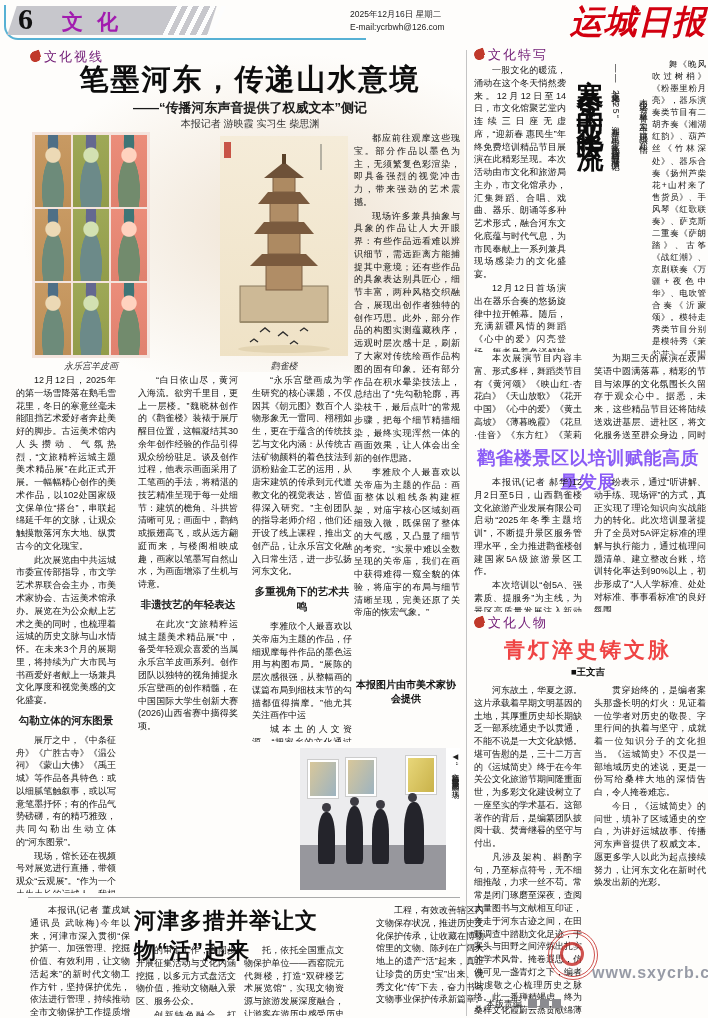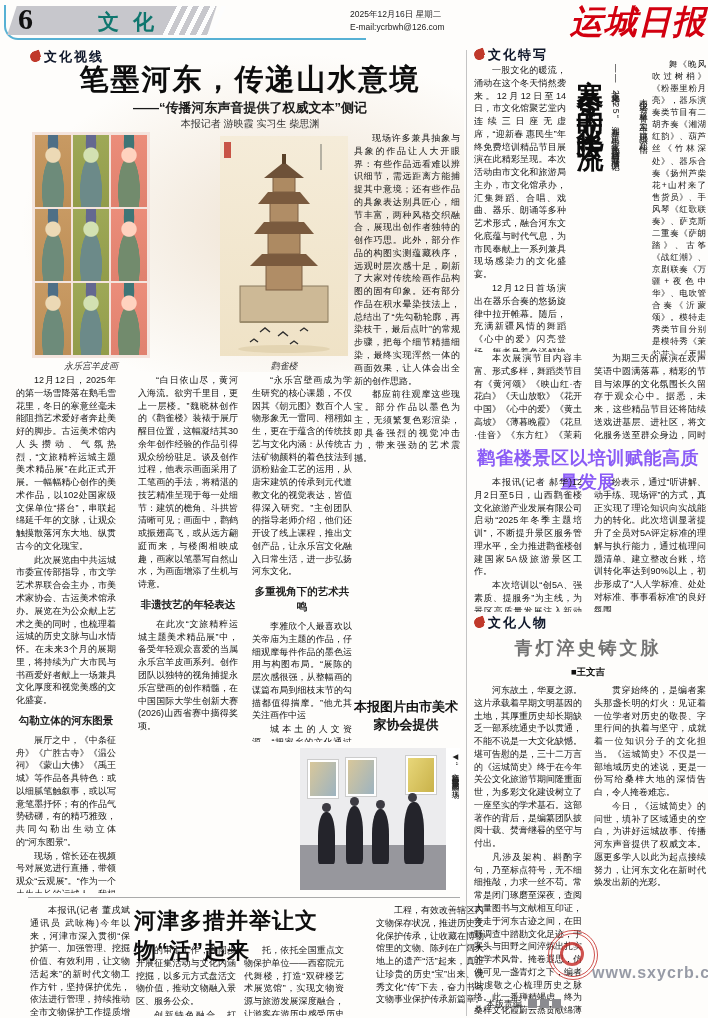--- a/index.html
+++ b/index.html
@@ -9,27 +9,27 @@
   .hdr-frame{position:absolute;left:4px;top:5px;width:360px;height:33px;
              border-left:2px solid #57b1d4;border-bottom:2px solid #57b1d4;
              border-bottom-left-radius:14px;}
   .hdr-band{position:absolute;left:12px;top:6px;width:200px;height:29px;background:#c7c7cc;
             transform:skewX(-18deg);}
   .hdr-stripes{position:absolute;left:166px;top:6px;width:56px;height:29px;transform:skewX(-18deg);
             background:repeating-linear-gradient(100deg,rgba(255,255,255,0) 0 6px,#fdfdfd 6px 11px);}
   .page-no{position:absolute;left:18px;top:2px;font-family:"Liberation Serif",serif;
            font-size:30px;font-weight:bold;color:#111;}
   .section-name{position:absolute;left:62px;top:8px;font-size:21px;font-weight:bold;
-           letter-spacing:14px;color:#0f766e;margin-left:36px;}
+           letter-spacing:14px;color:#a21caf;}
   .hdr-date{position:absolute;left:350px;top:8px;font-size:8.5px;line-height:1.5;color:#222;}
   .masthead{position:absolute;left:556px;top:0px;width:150px;text-align:right;
             font-family:"Liberation Serif",serif;font-style:italic;font-weight:bold;
             font-size:33px;color:#d2000f;letter-spacing:1px;}
   
-  .badge{position:absolute;font-size:13px;font-weight:bold;color:#0f172a;letter-spacing:2px;}
+  .badge{position:absolute;font-size:13px;font-weight:normal;color:#701a75;letter-spacing:2px;}
   .badge .badge-icon{display:inline-block;width:11px;height:11px;margin-right:3px;vertical-align:-1px;
       background:radial-gradient(circle at 30% 70%,#c0392b 58%,rgba(0,0,0,0) 60%),
                  radial-gradient(circle at 72% 26%,#c0392b 46%,rgba(0,0,0,0) 48%);
       border-radius:60% 10% 60% 60%;transform:rotate(-18deg);}
   .tcol{position:absolute;overflow:hidden;text-align:justify;font-size:9px;line-height:1.42;color:#141414;}
   .para{margin:0 0 1px 0;text-indent:2em;}
   .col-subhead{font-weight:bold;font-size:10.5px;text-align:center;margin:7px 0 5px;
                font-family:"Liberation Serif",serif;color:#222;}
   .img-cap{position:absolute;font-size:9px;font-style:italic;color:#333;text-align:center;
            font-family:"Liberation Serif",serif;}
@@ -63,36 +63,36 @@
          background:linear-gradient(#ececee 0 68%,#97979d 68% 100%);overflow:hidden;}
   .art{position:absolute;top:12px;width:26px;height:34px;background:
        linear-gradient(120deg,#d8c79a,#9db3c0);border:2px solid #fff;box-shadow:0 0 0 1px #ccc;}
   .person{position:absolute;bottom:26px;width:17px;height:60px;background:#24242b;
           border-radius:45% 45% 10% 10%;}
   .person::before{content:"";position:absolute;top:-9px;left:4px;width:9px;height:9px;
           border-radius:50%;background:#3c3b42;}
   .photo-cap{position:absolute;right:0;top:0;width:14px;height:100%;background:#fff;
           writing-mode:vertical-rl;font-size:7.5px;color:#222;letter-spacing:1px;
           font-family:"Liberation Serif",serif;padding-top:4px;box-sizing:border-box;}
-  .credit{position:absolute;left:352px;top:698px;width:108px;font-size:13px;font-weight:bold;
+  .credit{position:absolute;left:352px;top:678px;width:108px;font-size:10px;font-weight:bold;
           text-align:center;color:#111;}
   
   .v-title{position:absolute;left:570px;top:58px;height:306px;width:38px;
            writing-mode:vertical-rl;font-family:"Liberation Serif",serif;font-weight:900;
            font-size:27px;letter-spacing:9px;color:#0c0c0c;}
   .v-sub{position:absolute;left:608px;top:64px;height:296px;width:14px;writing-mode:vertical-rl;
          font-size:8.5px;color:#222;letter-spacing:1.5px;}
   .v-by{position:absolute;left:624px;top:92px;height:250px;width:26px;writing-mode:vertical-rl;
          font-size:8.5px;color:#222;letter-spacing:2px;}
   
   .stork-title{position:absolute;left:472px;top:446px;width:232px;text-align:center;
                font-size:18px;font-weight:900;color:#8b5cf6;letter-spacing:.5px;}
   
   .people-title{position:absolute;left:472px;top:636px;width:232px;text-align:center;
-                font-size:18px;font-weight:900;letter-spacing:3px;color:#737373;}
+                font-size:21px;font-weight:900;letter-spacing:3px;color:#ef4444;}
   .people-by{position:absolute;left:472px;top:666px;width:232px;text-align:center;
              font-size:9.5px;font-weight:bold;color:#111;}
   
   .hejin-title{position:absolute;left:134px;top:906px;width:216px;text-align:left;
                font-size:22px;font-weight:900;letter-spacing:1px;color:#0d0d0d;}
   
   .wmark{position:absolute;left:548px;top:922px;width:160px;height:92px;pointer-events:none;z-index:9;}
   .wm-ring{position:absolute;left:0px;top:8px;width:42px;height:42px;border-radius:50%;
            border:4px double rgba(196,40,36,.8);}
   .wm-ring::before{content:"";position:absolute;left:8px;top:8px;width:18px;height:18px;
@@ -176,22 +176,23 @@
       <div class="col-subhead">非遗技艺的年轻表达</div>
       <p class="para">在此次“文旅精粹运城主题美术精品展”中，备受年轻观众喜爱的当属永乐宫羊皮画系列。创作团队以独特的视角捕捉永乐宫壁画的创作精髓，在中国国际大学生创新大赛(2026)山西省赛中摘得奖项。</p>
     </div>
   <div class="tcol" style="left:252px;top:374px;width:100px;height:368px;">
       <p class="para">“永乐宫壁画成为学生研究的核心课题，不仅因其《朝元图》数百个人物形象无一雷同、栩栩如生，更在于蕴含的传统技艺与文化内涵：从传统古法矿物颜料的着色技法到沥粉贴金工艺的运用，从唐宋建筑的传承到元代道教文化的视觉表达，皆值得深入研究。”主创团队的指导老师介绍，他们还开设了线上课程，推出文创产品，让永乐宫文化融入日常生活，进一步弘扬河东文化。</p>
       <div class="col-subhead">多重视角下的艺术共鸣</div>
       <p class="para">李雅欣个人最喜欢以关帝庙为主题的作品，仔细观摩每件作品的墨色运用与构图布局。“展陈的层次感很强，从整幅画的谋篇布局到细枝末节的勾描都值得揣摩。”他尤其关注画作中运</p>
       <p class="para">城本土的人文资源，“把家乡的文化通过画作展现出来，这点特别好”。他表示只要有时间就会前来细细品味，言语间洋溢着对艺术的热爱和对家乡文化的认同。</p>
     </div>
   <div class="tcol" style="left:354px;top:132px;width:106px;height:570px;">
+      <p class="para">都应前往观摩这些瑰宝。部分作品以墨色为主，无须繁复色彩渲染，即具备强烈的视觉冲击力，带来强劲的艺术震撼。</p>
       <p class="para">现场许多兼具抽象与具象的作品让人大开眼界：有些作品远看难以辨识细节，需远距离方能捕捉其中意境；还有些作品的具象表达别具匠心，细节丰富，两种风格交织融合，展现出创作者独特的创作巧思。此外，部分作品的构图实测蕴藏秩序，远观时层次感十足，刷新了大家对传统绘画作品构图的固有印象。还有部分作品在积水晕染技法上，总结出了“先勾勒轮廓，再染枝干，最后点叶”的常规步骤，把每个细节精描细染，最终实现浑然一体的画面效果，让人体会出全新的创作思路。</p>
-      <p class="para">都应前往观摩这些瑰宝。部分作品以墨色为主，无须繁复色彩渲染，即具备强烈的视觉冲击力，带来强劲的艺术震撼。</p>
+      <p class="para">李雅欣个人最喜欢以关帝庙为主题的作品：画面整体以粗线条构建框架，对庙宇核心区域刻画细致入微，既保留了整体的大气感，又凸显了细节的考究。“实景中难以全数呈现的关帝庙，我们在画中获得难得一窥全貌的体验，将庙宇的布局与细节清晰呈现，完美还原了关帝庙的恢宏气象。”</p>
     </div>
   <div class="credit">本报图片由市美术家协会提供</div>
 
   <div class="photo">
     <div class="art" style="left:8px;"></div>
     <div class="art" style="left:46px;top:10px;"></div>
     <div class="art" style="left:106px;top:8px;background:linear-gradient(120deg,#e8d77a,#c9b24a);"></div>
     <div class="person" style="left:18px;height:52px;"></div>
     <div class="person" style="left:46px;height:58px;"></div>
     <div class="person" style="left:72px;height:55px;"></div>

